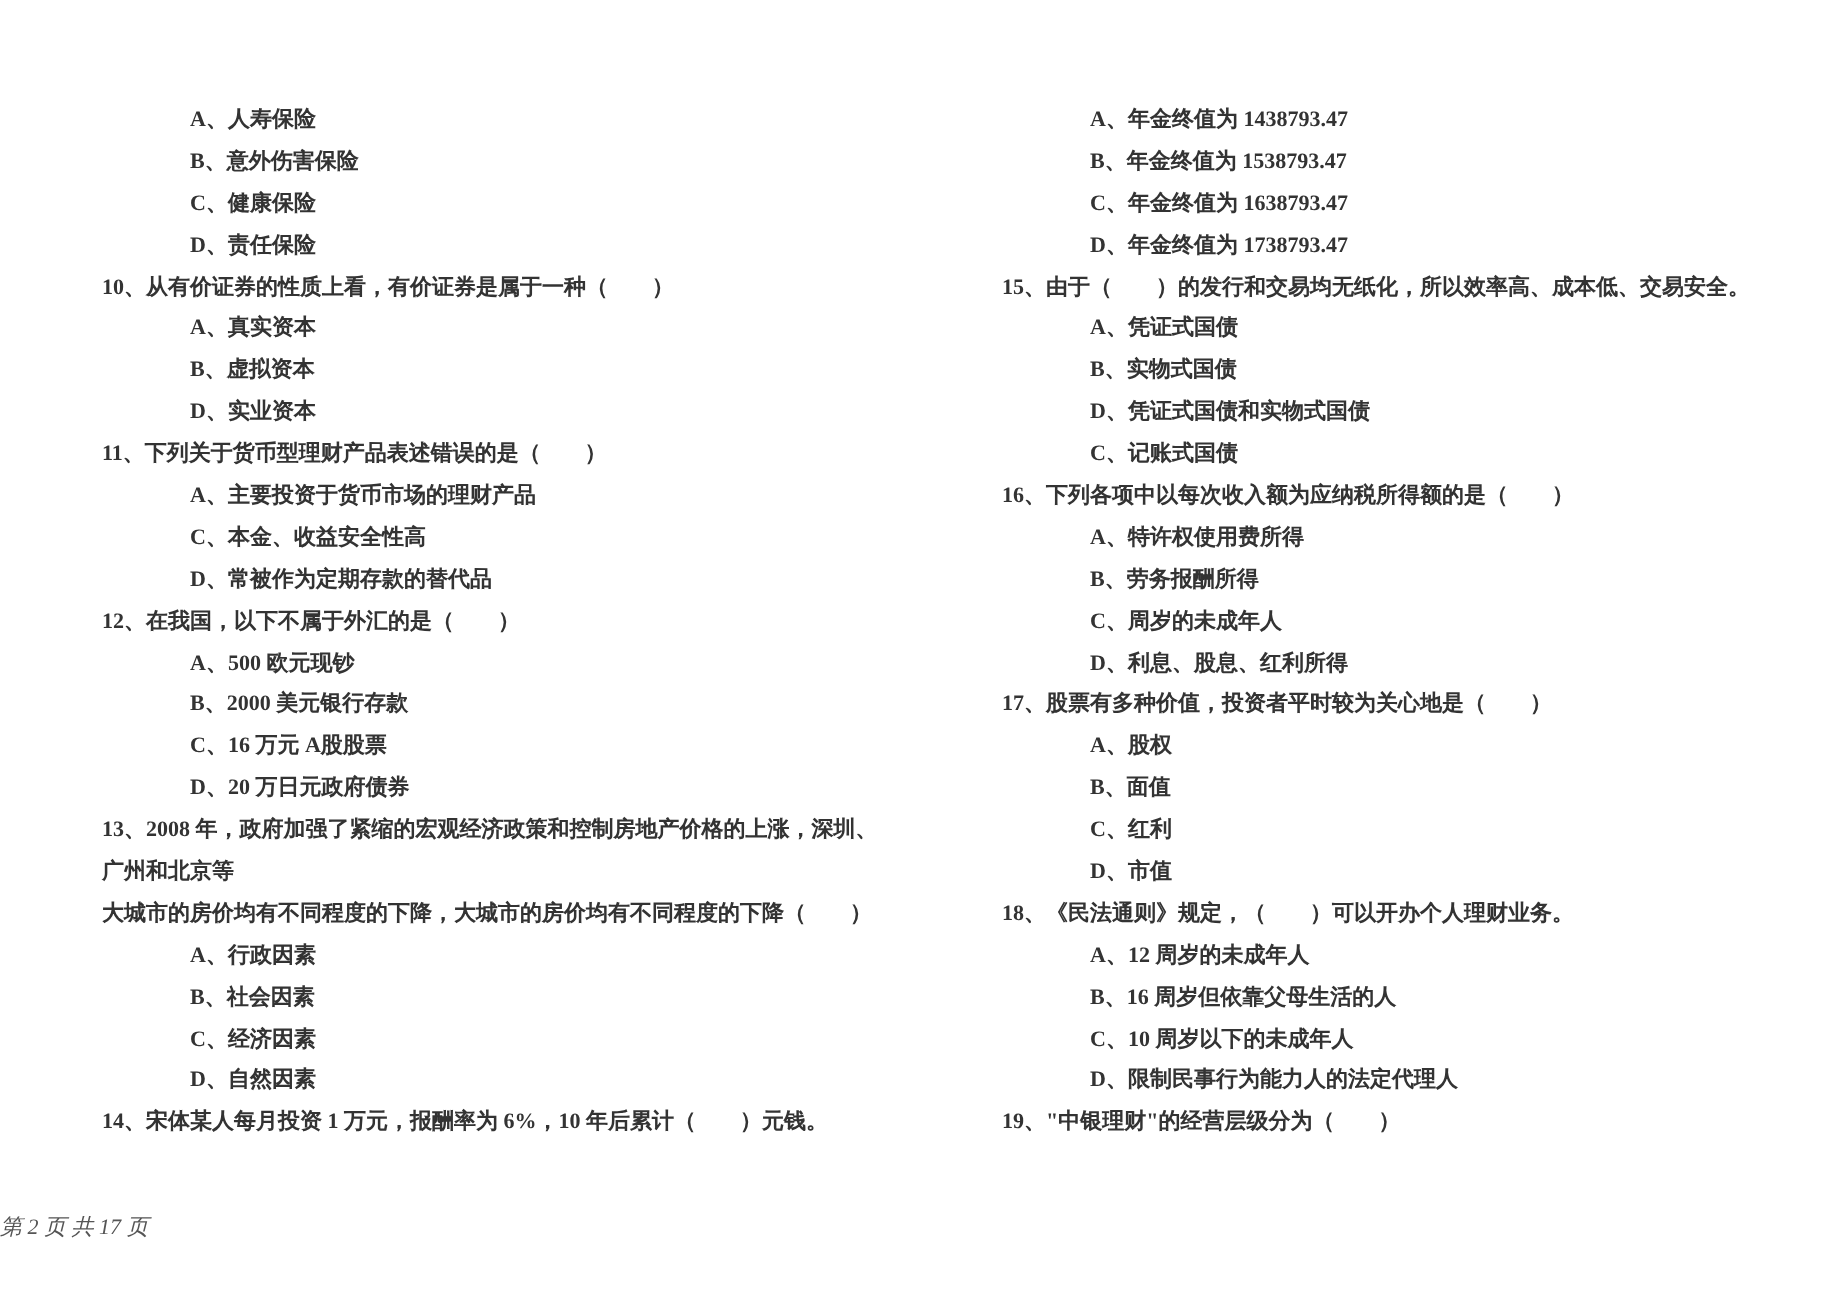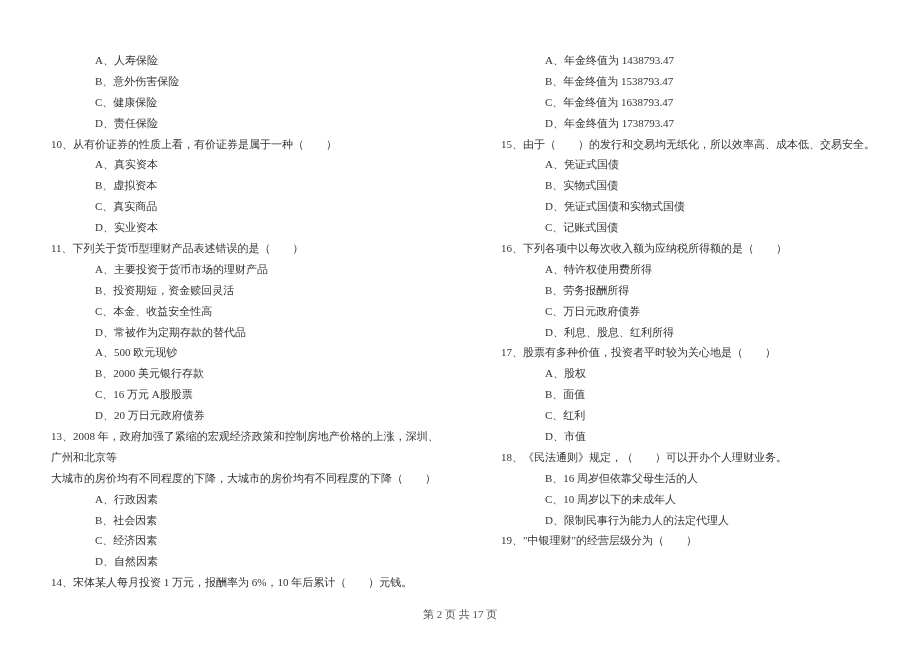--- a/index.html
+++ b/index.html
@@ -11,66 +11,67 @@
       font-size: 11px;
       line-height: 1.9;
       color: #333;
       padding: 50px 30px 30px 30px;
       position: relative;
     }
     .columns {
       display: flex;
       gap: 40px;
       height: 560px;
+      font-weight: bold;
     }
     .col {
       flex: 1;
     }
     .option {
       padding-left: 65px;
     }
     .question {
       padding-left: 35px;
       text-indent: -14px;
     }
     .question-cont {
       padding-left: 21px;
     }
     .footer {
       position: absolute;
       bottom: 25px;
       left: 0;
       right: 0;
-      text-align: center;
+      text-align: left;
       font-size: 11px;
       color: #555;
+      font-style: italic;
     }
   </style>
 </head>
 <body>
 
 <div class="columns">
   <div class="col">
     <div class="option">A、人寿保险</div>
     <div class="option">B、意外伤害保险</div>
     <div class="option">C、健康保险</div>
     <div class="option">D、责任保险</div>
 
     <div class="question">10、从有价证券的性质上看，有价证券是属于一种（　　）</div>
     <div class="option">A、真实资本</div>
     <div class="option">B、虚拟资本</div>
-    <div class="option">C、真实商品</div>
     <div class="option">D、实业资本</div>
 
     <div class="question">11、下列关于货币型理财产品表述错误的是（　　）</div>
     <div class="option">A、主要投资于货币市场的理财产品</div>
-    <div class="option">B、投资期短，资金赎回灵活</div>
     <div class="option">C、本金、收益安全性高</div>
     <div class="option">D、常被作为定期存款的替代品</div>
 
+    <div class="question">12、在我国，以下不属于外汇的是（　　）</div>
     <div class="option">A、500 欧元现钞</div>
     <div class="option">B、2000 美元银行存款</div>
     <div class="option">C、16 万元 A股股票</div>
     <div class="option">D、20 万日元政府债券</div>
 
     <div class="question-cont">13、2008 年，政府加强了紧缩的宏观经济政策和控制房地产价格的上涨，深圳、广州和北京等</div>
     <div class="question-cont">大城市的房价均有不同程度的下降，大城市的房价均有不同程度的下降（　　）</div>
     <div class="option">A、行政因素</div>
     <div class="option">B、社会因素</div>
     <div class="option">C、经济因素</div>
@@ -87,30 +88,31 @@
 
     <div class="question">15、由于（　　）的发行和交易均无纸化，所以效率高、成本低、交易安全。</div>
     <div class="option">A、凭证式国债</div>
     <div class="option">B、实物式国债</div>
     <div class="option">D、凭证式国债和实物式国债</div>
     <div class="option">C、记账式国债</div>
 
     <div class="question">16、下列各项中以每次收入额为应纳税所得额的是（　　）</div>
     <div class="option">A、特许权使用费所得</div>
     <div class="option">B、劳务报酬所得</div>
-    <div class="option">C、万日元政府债券</div>
+    <div class="option">C、周岁的未成年人</div>
     <div class="option">D、利息、股息、红利所得</div>
 
     <div class="question">17、股票有多种价值，投资者平时较为关心地是（　　）</div>
     <div class="option">A、股权</div>
     <div class="option">B、面值</div>
     <div class="option">C、红利</div>
     <div class="option">D、市值</div>
 
     <div class="question">18、《民法通则》规定，（　　）可以开办个人理财业务。</div>
+    <div class="option">A、12 周岁的未成年人</div>
     <div class="option">B、16 周岁但依靠父母生活的人</div>
     <div class="option">C、10 周岁以下的未成年人</div>
     <div class="option">D、限制民事行为能力人的法定代理人</div>
 
     <div class="question">19、"中银理财"的经营层级分为（　　）</div>
   </div>
 </div>
 
 <div class="footer">第 2 页 共 17 页</div>
 

